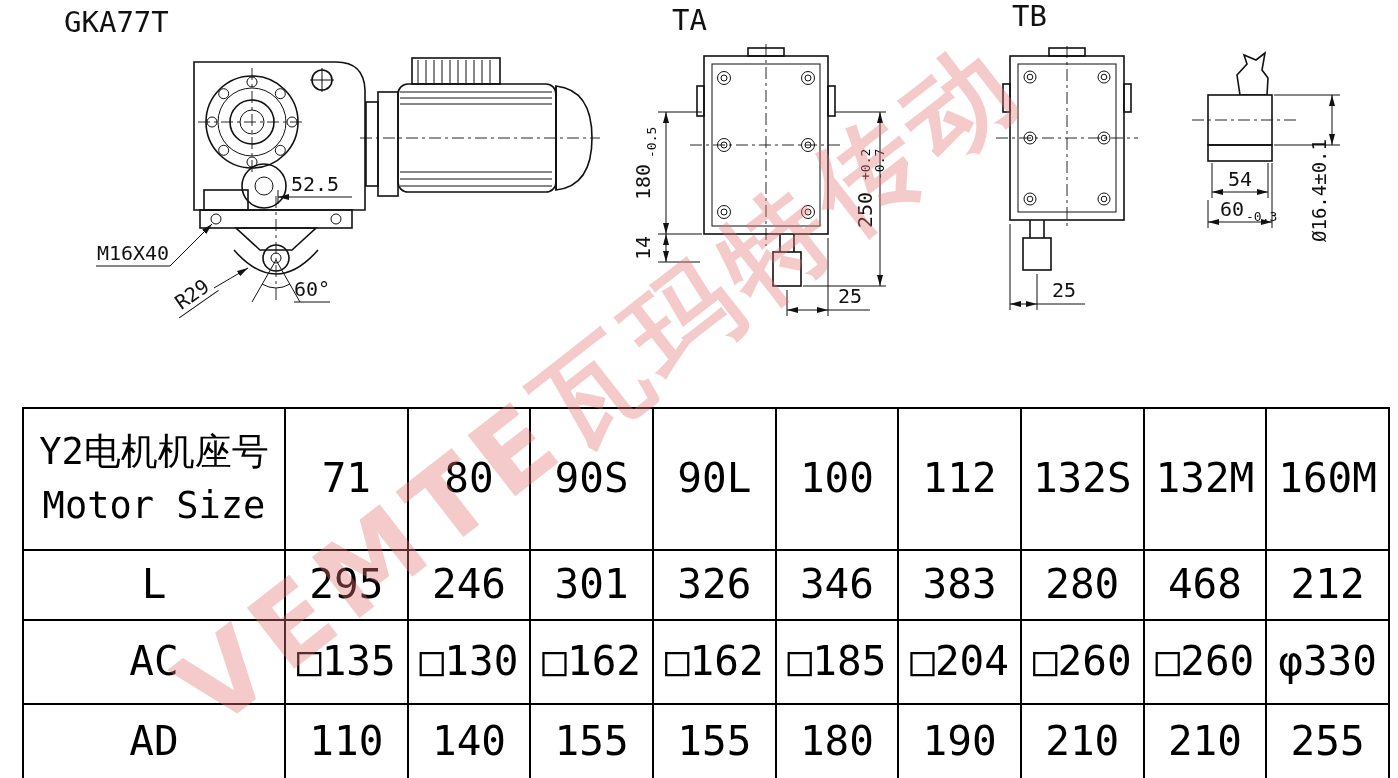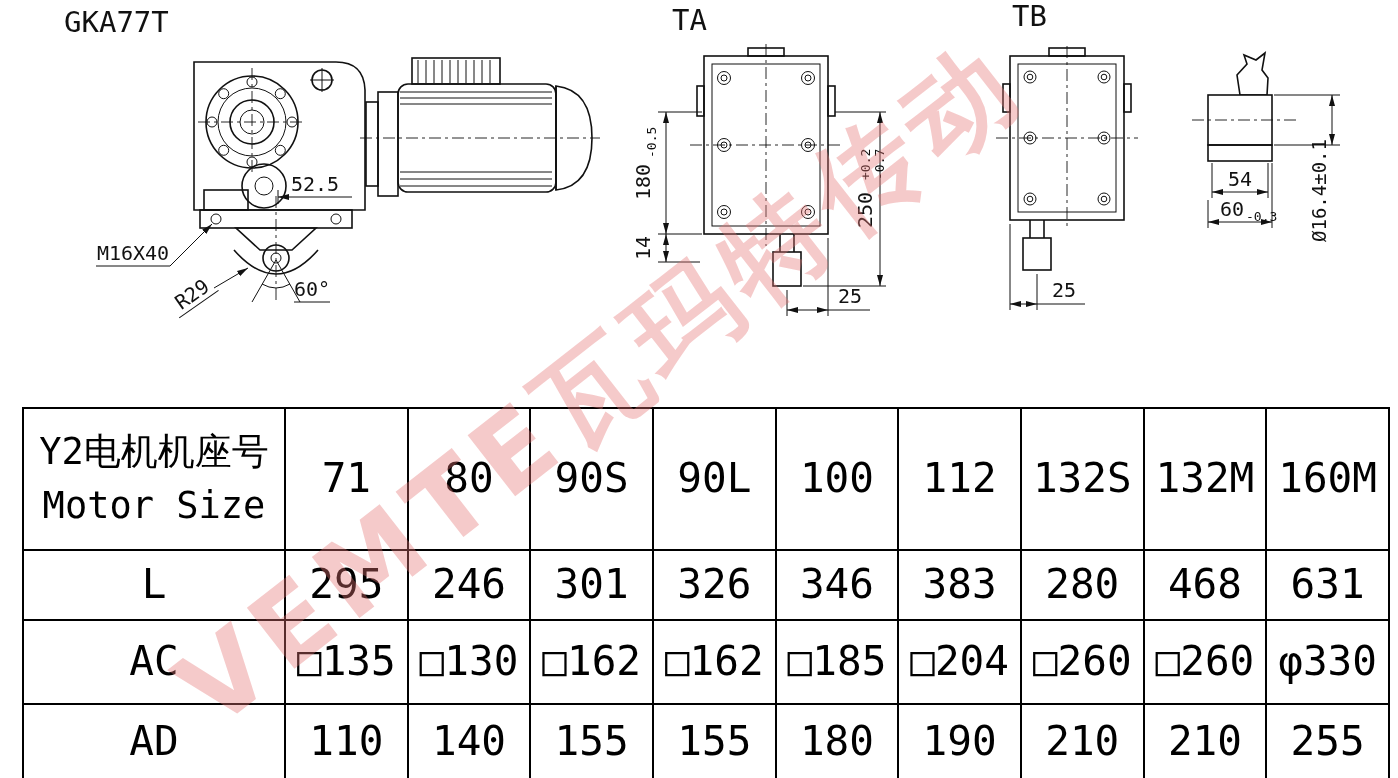--- a/index.html
+++ b/index.html
@@ -300,21 +300,21 @@
   <tr style="height:70px;">
     <td>L</td>
     <td>295</td>
     <td>246</td>
     <td>301</td>
     <td>326</td>
     <td>346</td>
     <td>383</td>
     <td>280</td>
     <td>468</td>
-    <td>631</td>
+    <td>212</td>
   </tr>
   <tr style="height:84px;">
     <td>AC</td>
     <td>□135</td>
     <td>□130</td>
     <td>□162</td>
     <td>□162</td>
     <td>□185</td>
     <td>□204</td>
     <td>□260</td>

